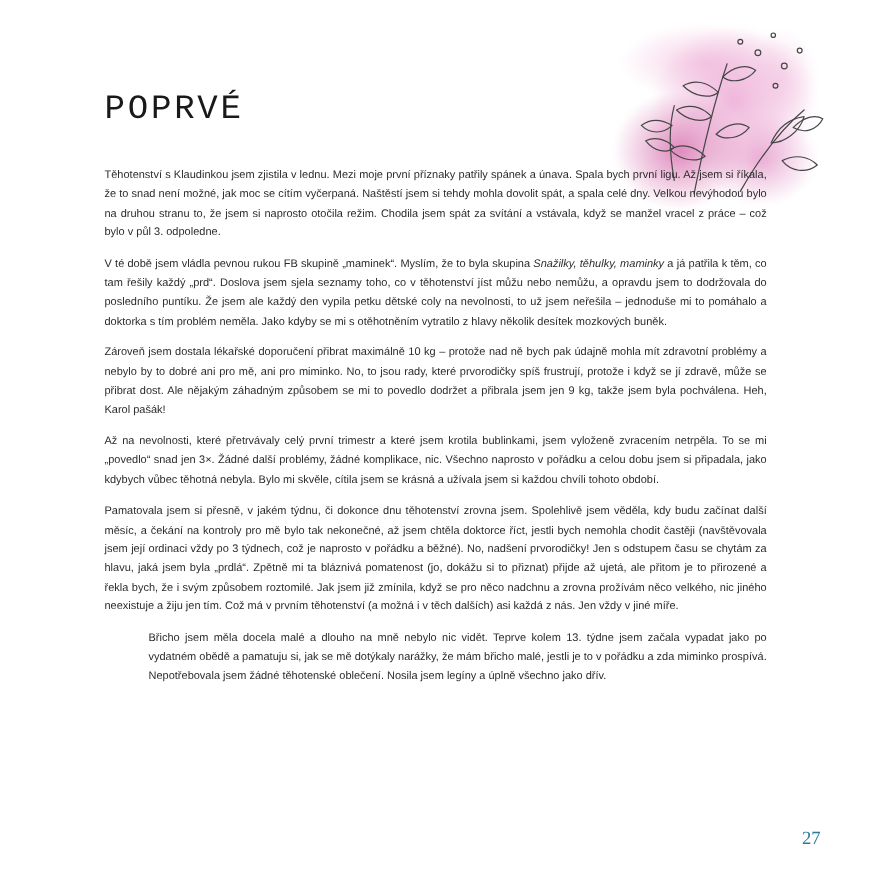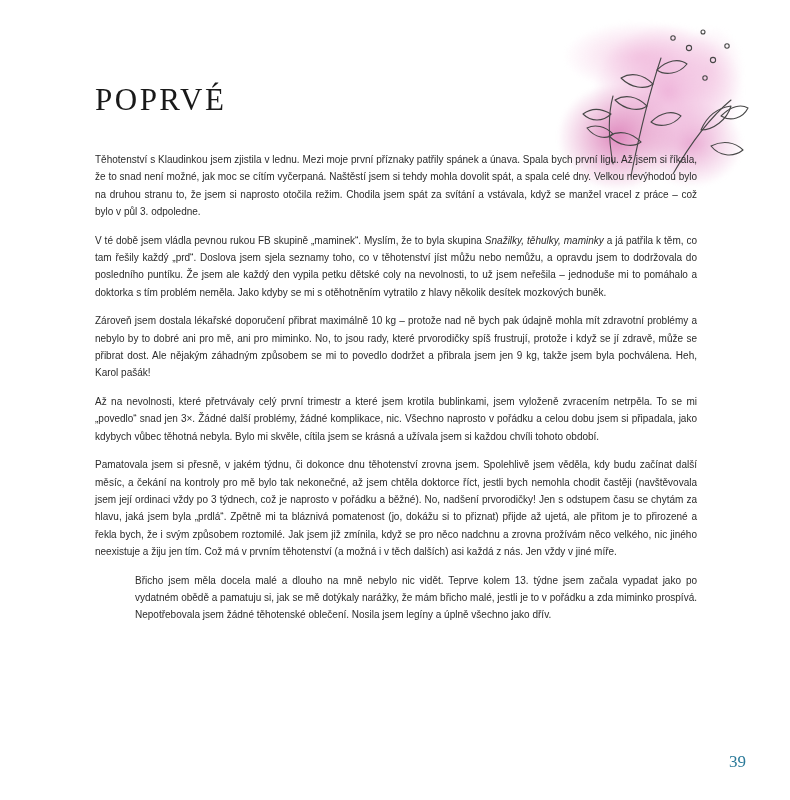--- a/index.html
+++ b/index.html
@@ -45,21 +45,21 @@
     stroke-linecap: round;
     stroke-linejoin: round;
   }
   .content {
     position: absolute;
     left: 95px;
     top: 76px;
     width: 602px;
   }
   .title {
-    font-family: Liberation Serif, serif;
+    font-family: Liberation Mono, monospace;
     font-weight: 500;
     font-size: 31px;
     letter-spacing: 2.5px;
     line-height: 47px;
     color: #191919;
     margin: 0 0 28px 0;
     text-transform: uppercase;
   }
   .body p {
     font-size: 10px;
@@ -121,15 +121,15 @@
     <div class="body">
       <p>Těhotenství s Klaudinkou jsem zjistila v lednu. Mezi moje první příznaky patřily spánek a únava. Spala bych první ligu. Až jsem si říkala, že to snad není možné, jak moc se cítím vyčerpaná. Naštěstí jsem si tehdy mohla dovolit spát, a spala celé dny. Velkou nevýhodou bylo na druhou stranu to, že jsem si naprosto otočila režim. Chodila jsem spát za svítání a vstávala, když se manžel vracel z práce – což bylo v půl 3. odpoledne.</p>
       <p><span>V té době jsem vládla pevnou rukou FB skupině „maminek“. Myslím, že to byla skupina </span><em>Snažilky, těhulky, maminky</em><span> a já patřila k těm, co tam řešily každý „prd“. Doslova jsem sjela seznamy toho, co v těhotenství jíst můžu nebo nemůžu, a opravdu jsem to dodržovala do posledního puntíku. Že jsem ale každý den vypila petku dětské coly na nevolnosti, to už jsem neřešila – jednoduše mi to pomáhalo a doktorka s tím problém neměla. Jako kdyby se mi s otěhotněním vytratilo z hlavy několik desítek mozkových buněk.</span></p>
       <p>Zároveň jsem dostala lékařské doporučení přibrat maximálně 10 kg – protože nad ně bych pak údajně mohla mít zdravotní problémy a nebylo by to dobré ani pro mě, ani pro miminko. No, to jsou rady, které prvorodičky spíš frustrují, protože i když se jí zdravě, může se přibrat dost. Ale nějakým záhadným způsobem se mi to povedlo dodržet a přibrala jsem jen 9 kg, takže jsem byla pochválena. Heh, Karol pašák!</p>
       <p>Až na nevolnosti, které přetrvávaly celý první trimestr a které jsem krotila bublinkami, jsem vyloženě zvracením netrpěla. To se mi „povedlo“ snad jen 3×. Žádné další problémy, žádné komplikace, nic. Všechno naprosto v pořádku a celou dobu jsem si připadala, jako kdybych vůbec těhotná nebyla. Bylo mi skvěle, cítila jsem se krásná a užívala jsem si každou chvíli tohoto období.</p>
       <p>Pamatovala jsem si přesně, v jakém týdnu, či dokonce dnu těhotenství zrovna jsem. Spolehlivě jsem věděla, kdy budu začínat další měsíc, a čekání na kontroly pro mě bylo tak nekonečné, až jsem chtěla doktorce říct, jestli bych nemohla chodit častěji (navštěvovala jsem její ordinaci vždy po 3 týdnech, což je naprosto v pořádku a běžné). No, nadšení prvorodičky! Jen s odstupem času se chytám za hlavu, jaká jsem byla „prdlá“. Zpětně mi ta bláznivá pomatenost (jo, dokážu si to přiznat) přijde až ujetá, ale přitom je to přirozené a řekla bych, že i svým způsobem roztomilé. Jak jsem již zmínila, když se pro něco nadchnu a zrovna prožívám něco velkého, nic jiného neexistuje a žiju jen tím. Což má v prvním těhotenství (a možná i v těch dalších) asi každá z nás. Jen vždy v jiné míře.</p>
       <p>Břicho jsem měla docela malé a dlouho na mně nebylo nic vidět. Teprve kolem 13. týdne jsem začala vypadat jako po vydatném obědě a pamatuju si, jak se mě dotýkaly narážky, že mám břicho malé, jestli je to v pořádku a zda miminko prospívá. Nepotřebovala jsem žádné těhotenské oblečení. Nosila jsem legíny a úplně všechno jako dřív.</p>
     </div>
   </div>
 
-  <div class="page-number">39</div>
+  <div class="page-number">27</div>
 
 </div>
 
 </body></html>

